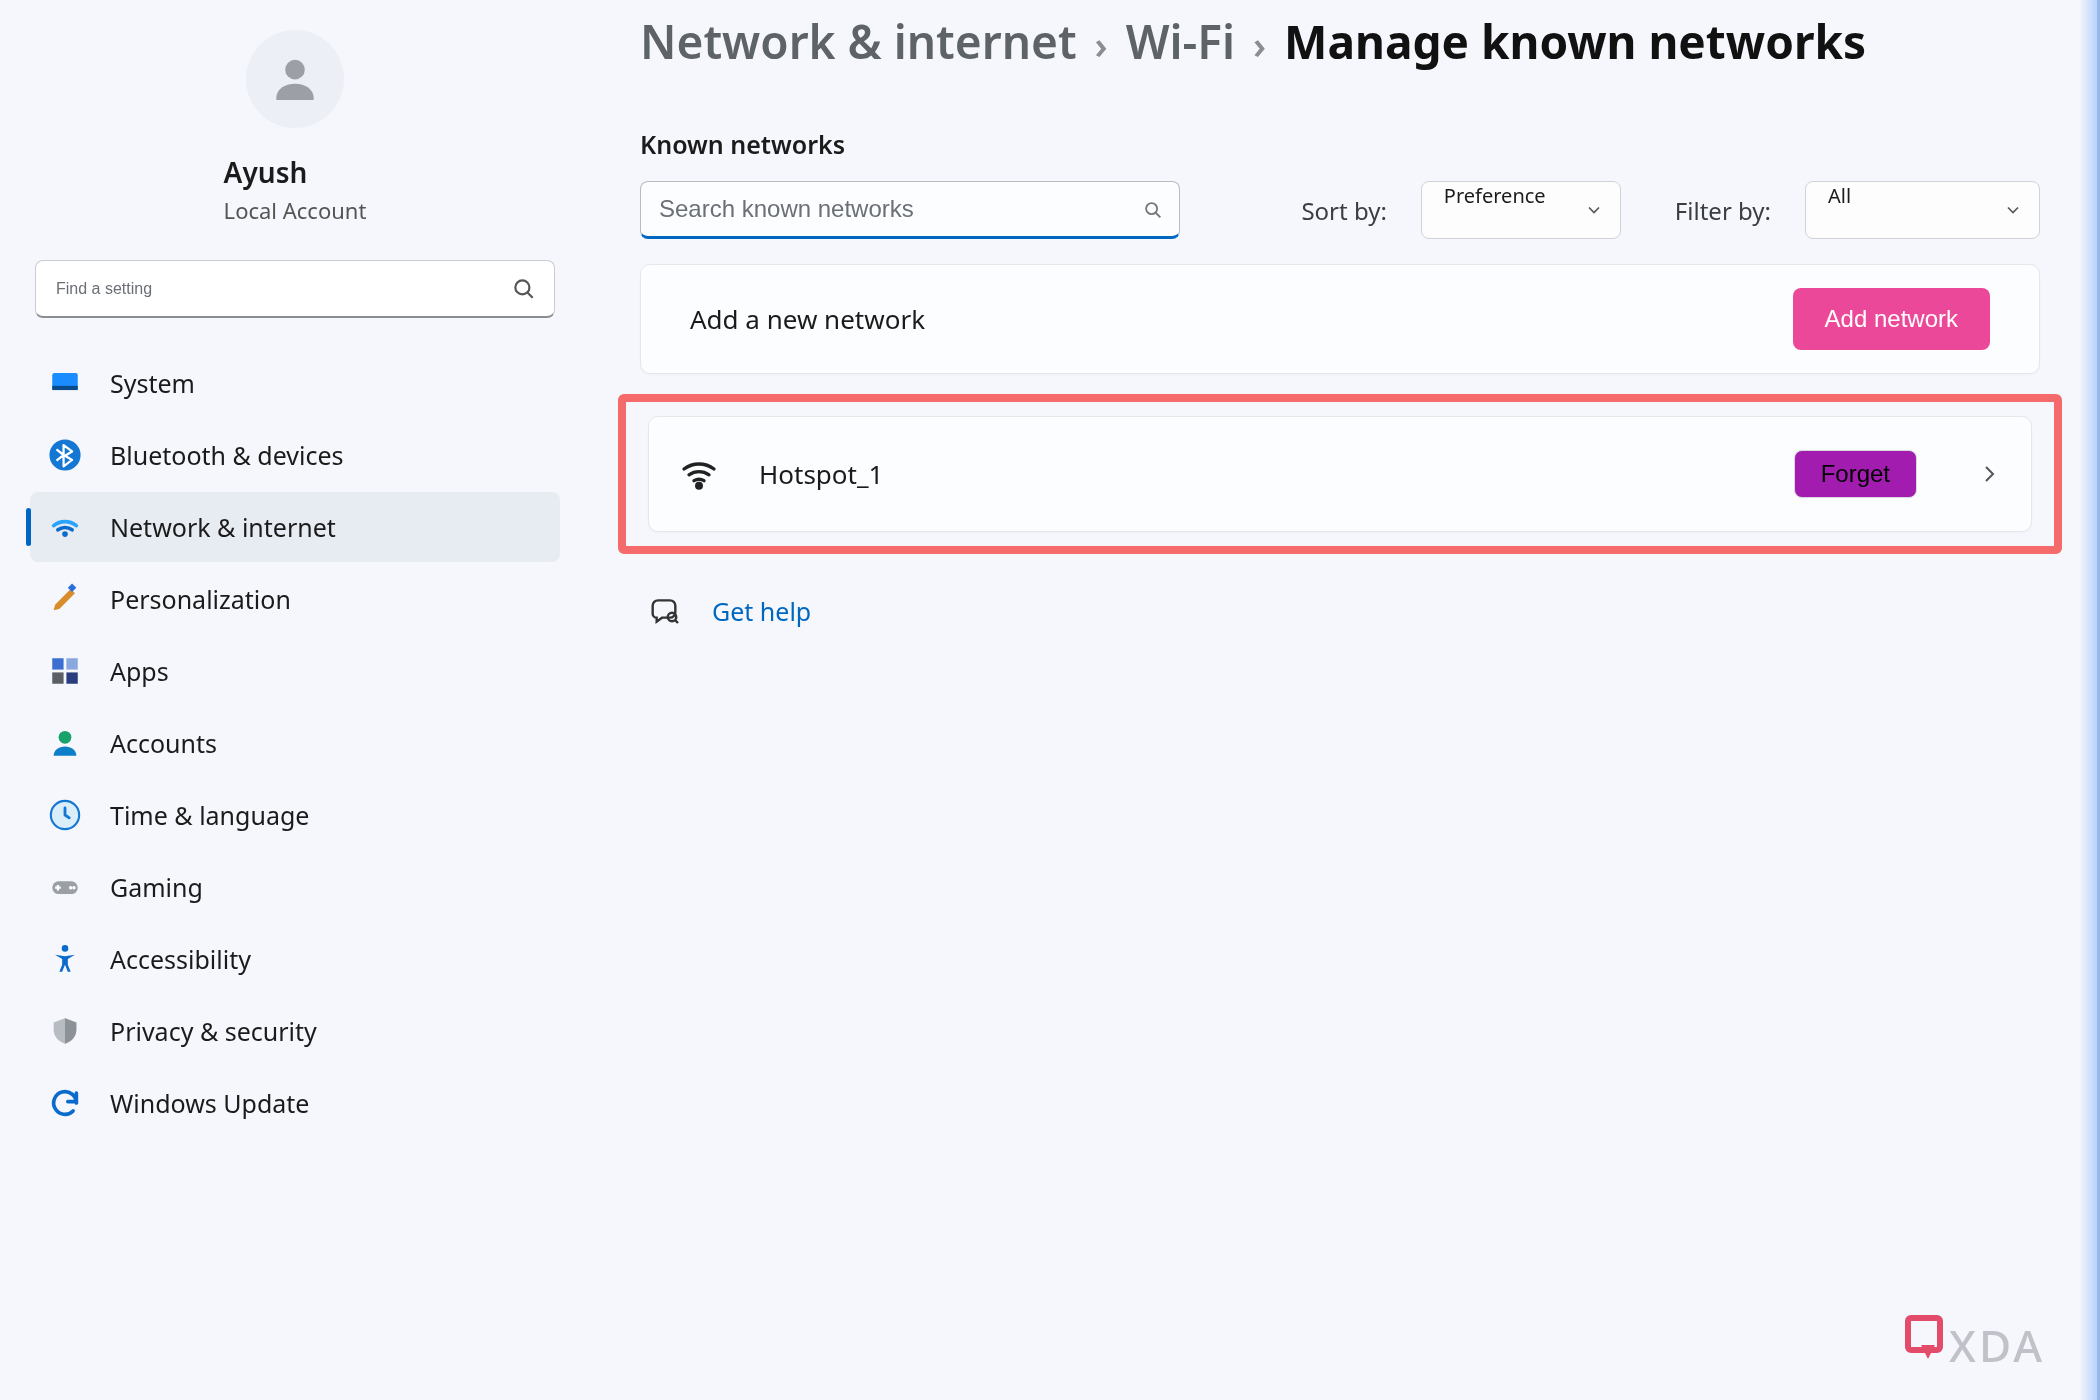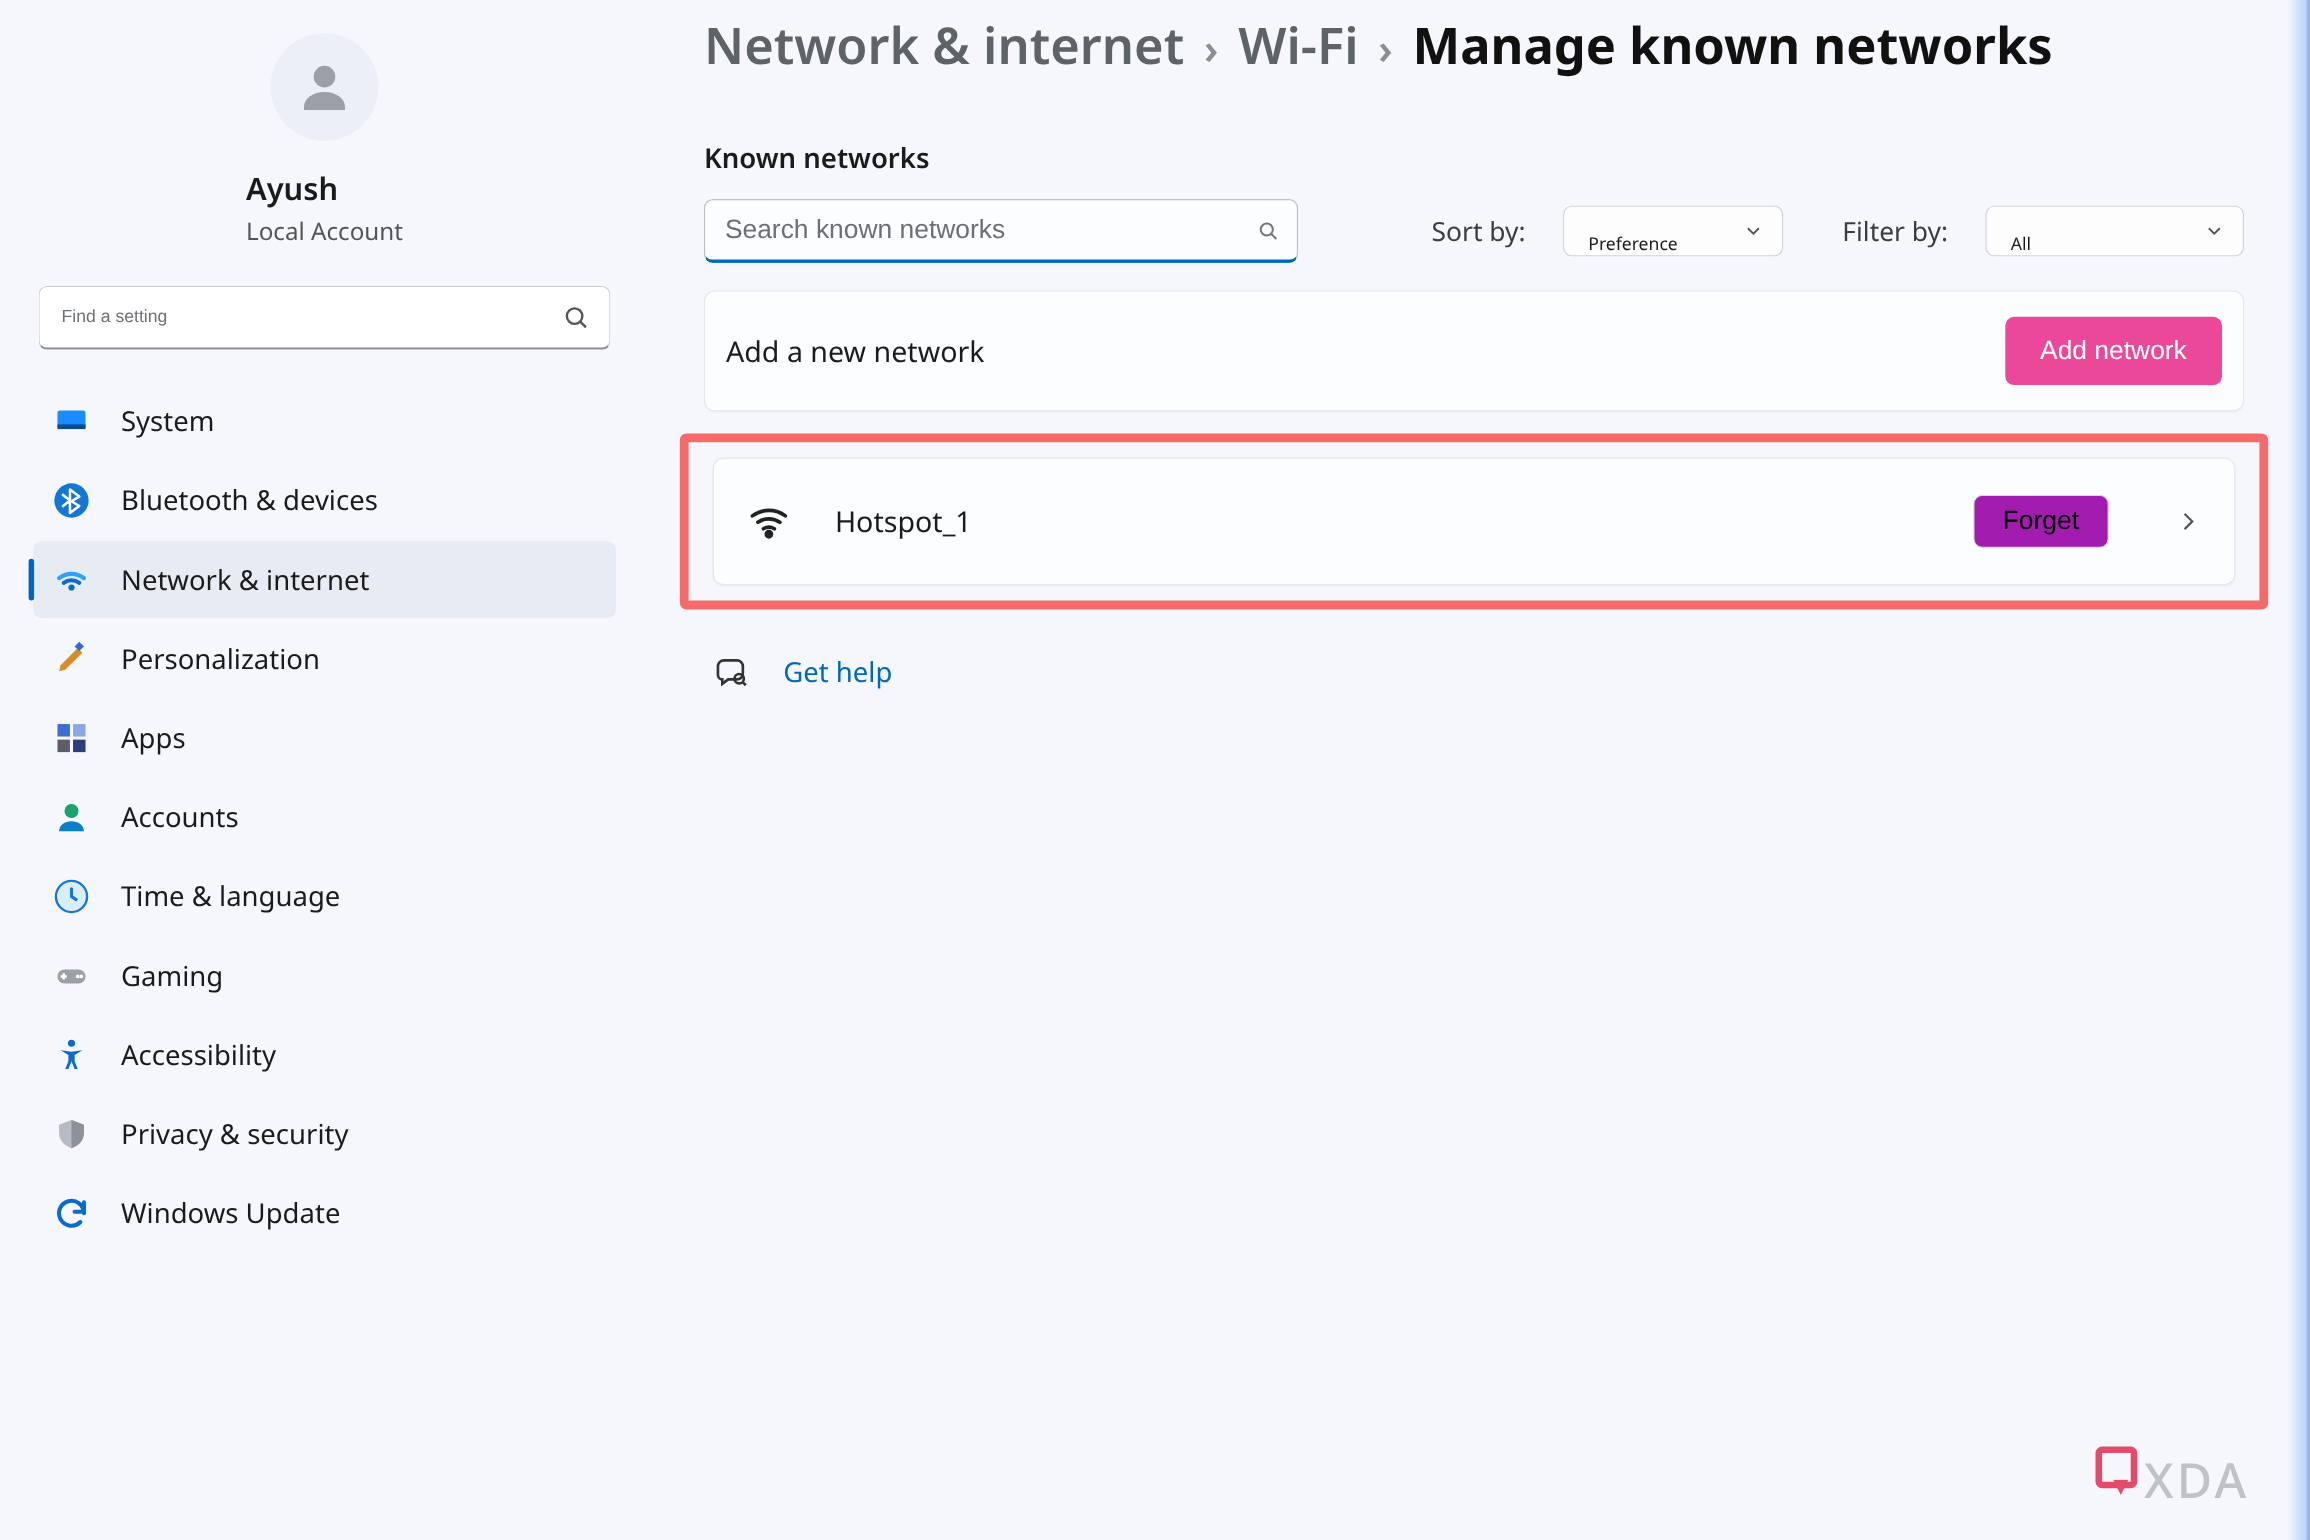--- a/index.html
+++ b/index.html
@@ -127,48 +127,48 @@
   .search-networks input::placeholder { color: #6b6f76; }
   .search-networks .sicon {
     position: absolute; right: 16px; top: 50%;
     transform: translateY(-50%);
     width: 22px; height:22px; color:#777;
   }
 
   .spacer { flex: 1; }
   .lbl { font-size: 24px; color: #3a3d42; margin-right: 4px; }
   .dropdown {
-    height: 46px;
+    height: 58px;
     background: #fdfdfe;
     border: 1px solid #cfd3d9;
     border-radius: 8px;
-    display: flex; align-items: flex-end;
+    display: flex; align-items: flex-start;
     padding: 0 50px 0 22px;
-    font-size: 16px;
+    font-size: 20px;
     position: relative;
     min-width: 200px;
   }
   .dropdown.filter { min-width: 235px; }
   .dropdown .dchev {
     position: absolute; right: 16px; top: 50%;
     transform: translateY(-50%);
     width: 20px; height: 20px; color: #555;
   }
 
   .card {
     background: #fcfdfe;
     border: 1px solid #e4e7ec;
     border-radius: 10px;
     box-shadow: 0 1px 2px rgba(0,0,0,0.03);
   }
   .add-card {
     margin-top: 25px;
     height: 110px;
     display: flex; align-items: center;
-    padding: 0 19px;
+    padding: 0 49px;
     font-size: 26px;
   }
   .btn-primary {
     background: #ec4899;
     color: #fff;
     border: none;
     border-radius: 8px;
     height: 62px;
     padding: 0 32px;
     font-size: 24px;

